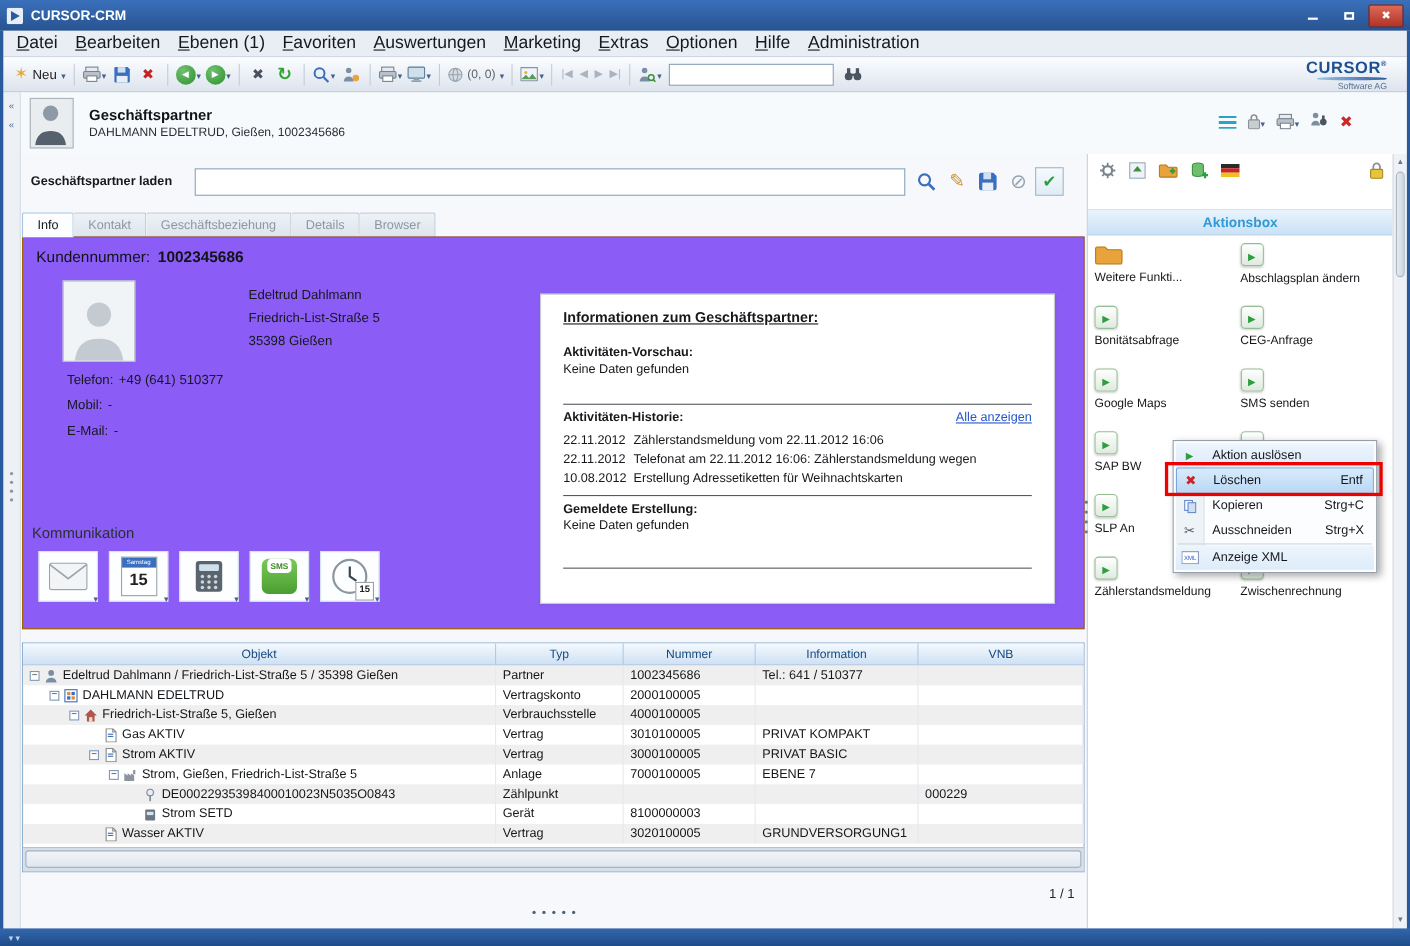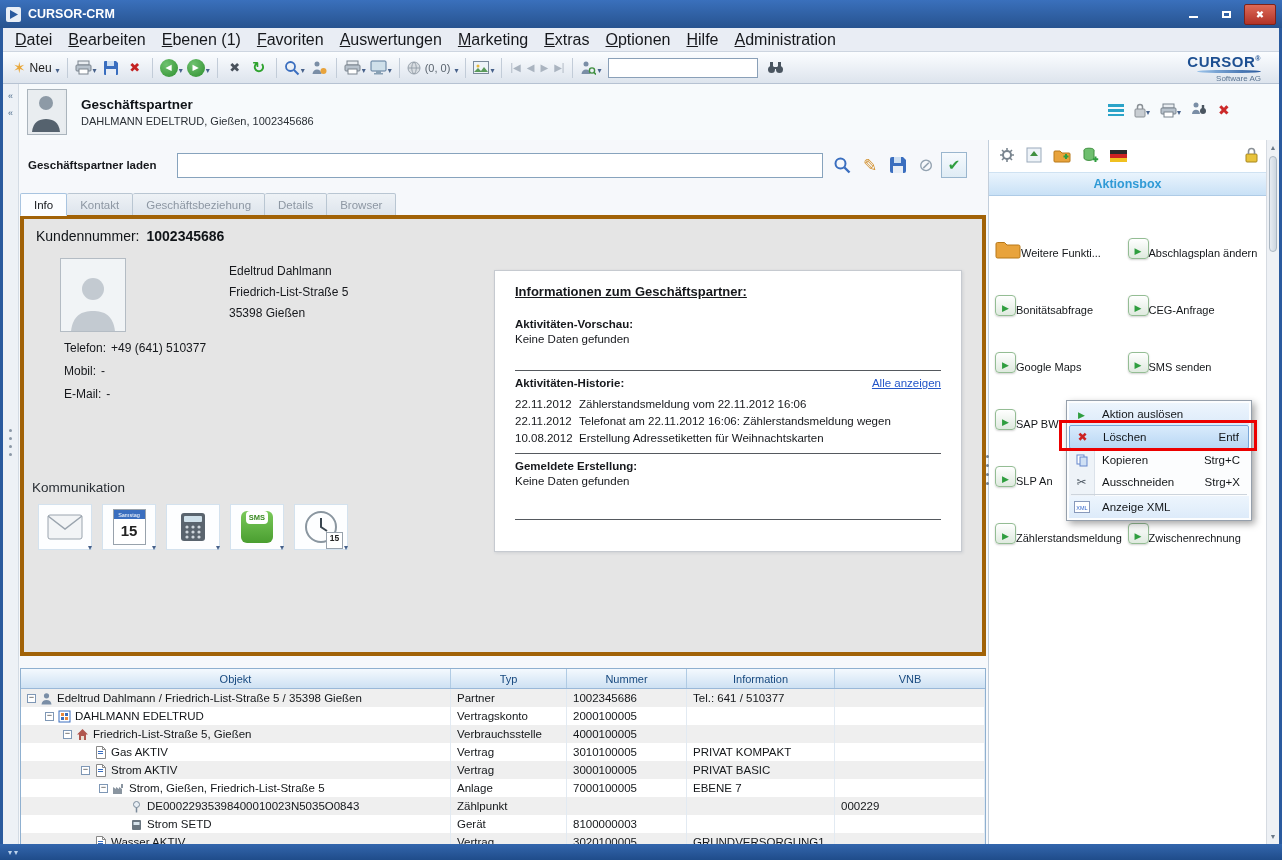--- a/index.html
+++ b/index.html
@@ -74,21 +74,21 @@
   .pencilI::before{content:"✎";font-size:17px;color:#d2912f}
   .slashI::before{content:"⊘";font-size:18px;color:#93a2b0}
   .chkbox{border:1px solid #9ab6ce;background:linear-gradient(#f6fafd,#dfecf5)}
   .chkI::before{content:"✔";font-size:15px;color:#2f9e3f;font-weight:bold}
 
   #tabs{display:flex;margin:13px 0 0 1px;height:23px}
   .tab{padding:0 13px;display:flex;align-items:center;font-size:11.5px;border:1px solid #b9c6d2;border-left:none;background:linear-gradient(#eef2f6,#dde4ec);color:#8d97a3;border-radius:2px 2px 0 0}
   .tab:first-child{border-left:1px solid #b9c6d2}
   .tab.on{background:#fbfdff;color:#15181c;border-color:#a8c4e0;position:relative;z-index:2;border-bottom:1px solid #fbfdff}
 
-  #panel{position:relative;margin-left:1px;margin-top:-1px;width:966px;height:441px;background:#e5e5e5;border:4px solid #a16207;box-sizing:border-box}
+  #panel{position:relative;margin-left:1px;margin-top:-1px;width:966px;height:357px;background:#8b5cf6;border:1px solid #a16207;box-sizing:border-box}
   .kdn{position:absolute;left:12px;top:9px;font-size:14px;color:#101418}
   .kdn .num{margin-left:7px;font-weight:bold}
   .photo{position:absolute;left:36px;top:39px;width:66px;height:74px;background:#f1f4f6;border:1px solid #b4bcc4;display:flex;align-items:flex-end;justify-content:center;box-sizing:border-box}
   .addr{position:absolute;left:205px;top:42px;font-size:12px;color:#16181c;line-height:21px}
   .contacts{position:absolute;left:40px;top:118px;font-size:12px;color:#16181c;line-height:23px}
   .contacts .v{margin-left:5px}
 
   .ibox{position:absolute;left:470px;top:51px;width:468px;height:282px;background:#fff;border:1px solid #c6cad0;box-shadow:1px 1px 3px rgba(60,80,100,.14);padding:13px 20px;box-sizing:border-box;font-size:11.5px;color:#16181c}
   .ib-title{font-size:13px;font-weight:bold;text-decoration:underline;margin-bottom:19px}
   .ib-h{font-weight:bold;margin-bottom:3px}
@@ -136,23 +136,23 @@
   .hdots{margin-top:9px;display:flex;justify-content:center;gap:6px}
   .hdots i{width:3px;height:3px;background:#4e5f72;border-radius:50%}
 
   
   #vsplit{position:absolute;left:988px;top:140px;width:1px;bottom:16px;background:#c2cedb}
   #vsplit-dots{position:absolute;left:986px;top:455px;display:flex;flex-direction:column;gap:6px;z-index:2}
   #vsplit-dots i{width:3px;height:3px;border-radius:50%;background:#6e7d8e}
   #sidebar{position:absolute;left:989px;top:140px;width:277px;bottom:16px;background:#fff;overflow:hidden}
   .sb-toolbar{height:30px;display:flex;align-items:center;gap:11px;padding:4px 8px 0 10px;box-sizing:border-box}
   .sb-lock{margin-left:auto}
-  #sbhead{height:22px;margin-top:2px;background:linear-gradient(#eaf4fd,#c9e1f6);border-top:1px solid #cfe2f2;border-bottom:1px solid #aecbe6;display:flex;align-items:center;justify-content:center;font-size:12.5px;font-weight:bold;color:#2f9ad6}
+  #sbhead{height:22px;margin-top:20px;background:linear-gradient(#eaf4fd,#c9e1f6);border-top:1px solid #cfe2f2;border-bottom:1px solid #aecbe6;display:flex;align-items:center;justify-content:center;font-size:12.5px;font-weight:bold;color:#2f9ad6}
   #actions{display:grid;grid-template-columns:1fr 1fr;padding:6px 6px 0}
-  .acell{height:57px;display:flex;flex-direction:row;align-items:flex-end;padding-top:1px;box-sizing:border-box}
+  .acell{height:57px;display:flex;flex-direction:column;align-items:flex-start;padding-top:1px;box-sizing:border-box}
   .abtn{width:19px;height:19px;flex:none;border:1px solid #94bd94;border-radius:4px;background:linear-gradient(#ffffff,#dfeadf);display:flex;align-items:center;justify-content:center;box-shadow:0 1px 2px rgba(0,0,0,.18)}
   .playI::before{content:"▶";font-size:9px;color:#2f9e3f}
   .alabel{margin-top:5px;font-size:11px;color:#14171a;text-align:center;line-height:12px;max-width:130px}
   #sbscroll{position:absolute;left:1266px;top:140px;width:13px;bottom:16px;background:#eef1f5;border-left:1px solid #d6dbe2;box-sizing:border-box}
   .sarr{position:absolute;left:0;width:12px;height:13px;display:flex;align-items:center;justify-content:center;font-size:7px;color:#6a7888}
   .sarr.up{top:1px}.sarr.dn{bottom:1px}
   .sarr.up::before{content:"▲"}.sarr.dn::before{content:"▼"}
   .sthumb{position:absolute;left:2px;top:16px;width:8px;height:96px;background:linear-gradient(90deg,#e6ebf1,#cdd6e0);border:1px solid #aab6c2;border-radius:4px;box-sizing:border-box}
 
   

